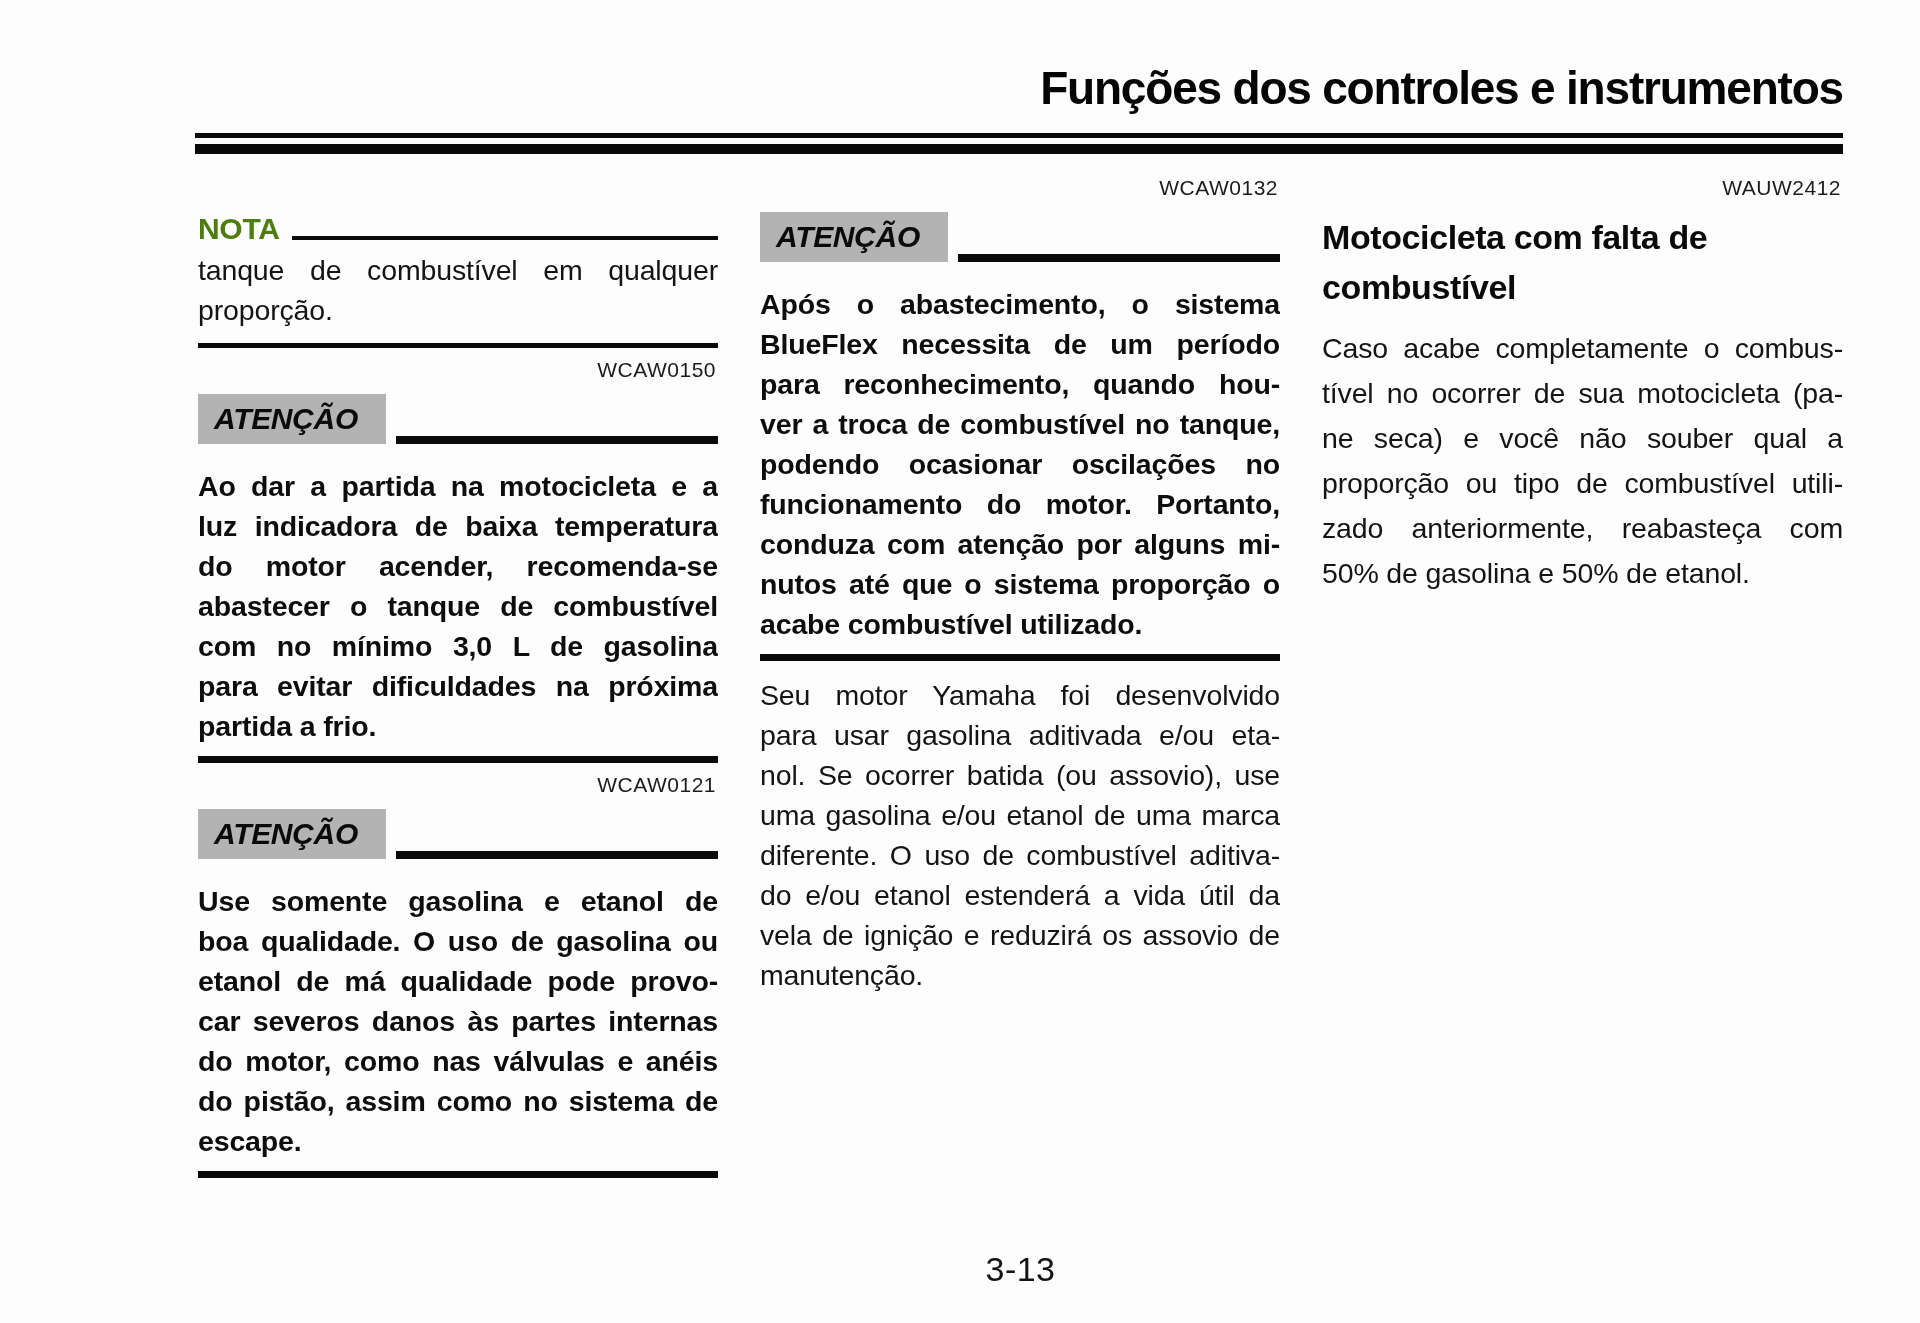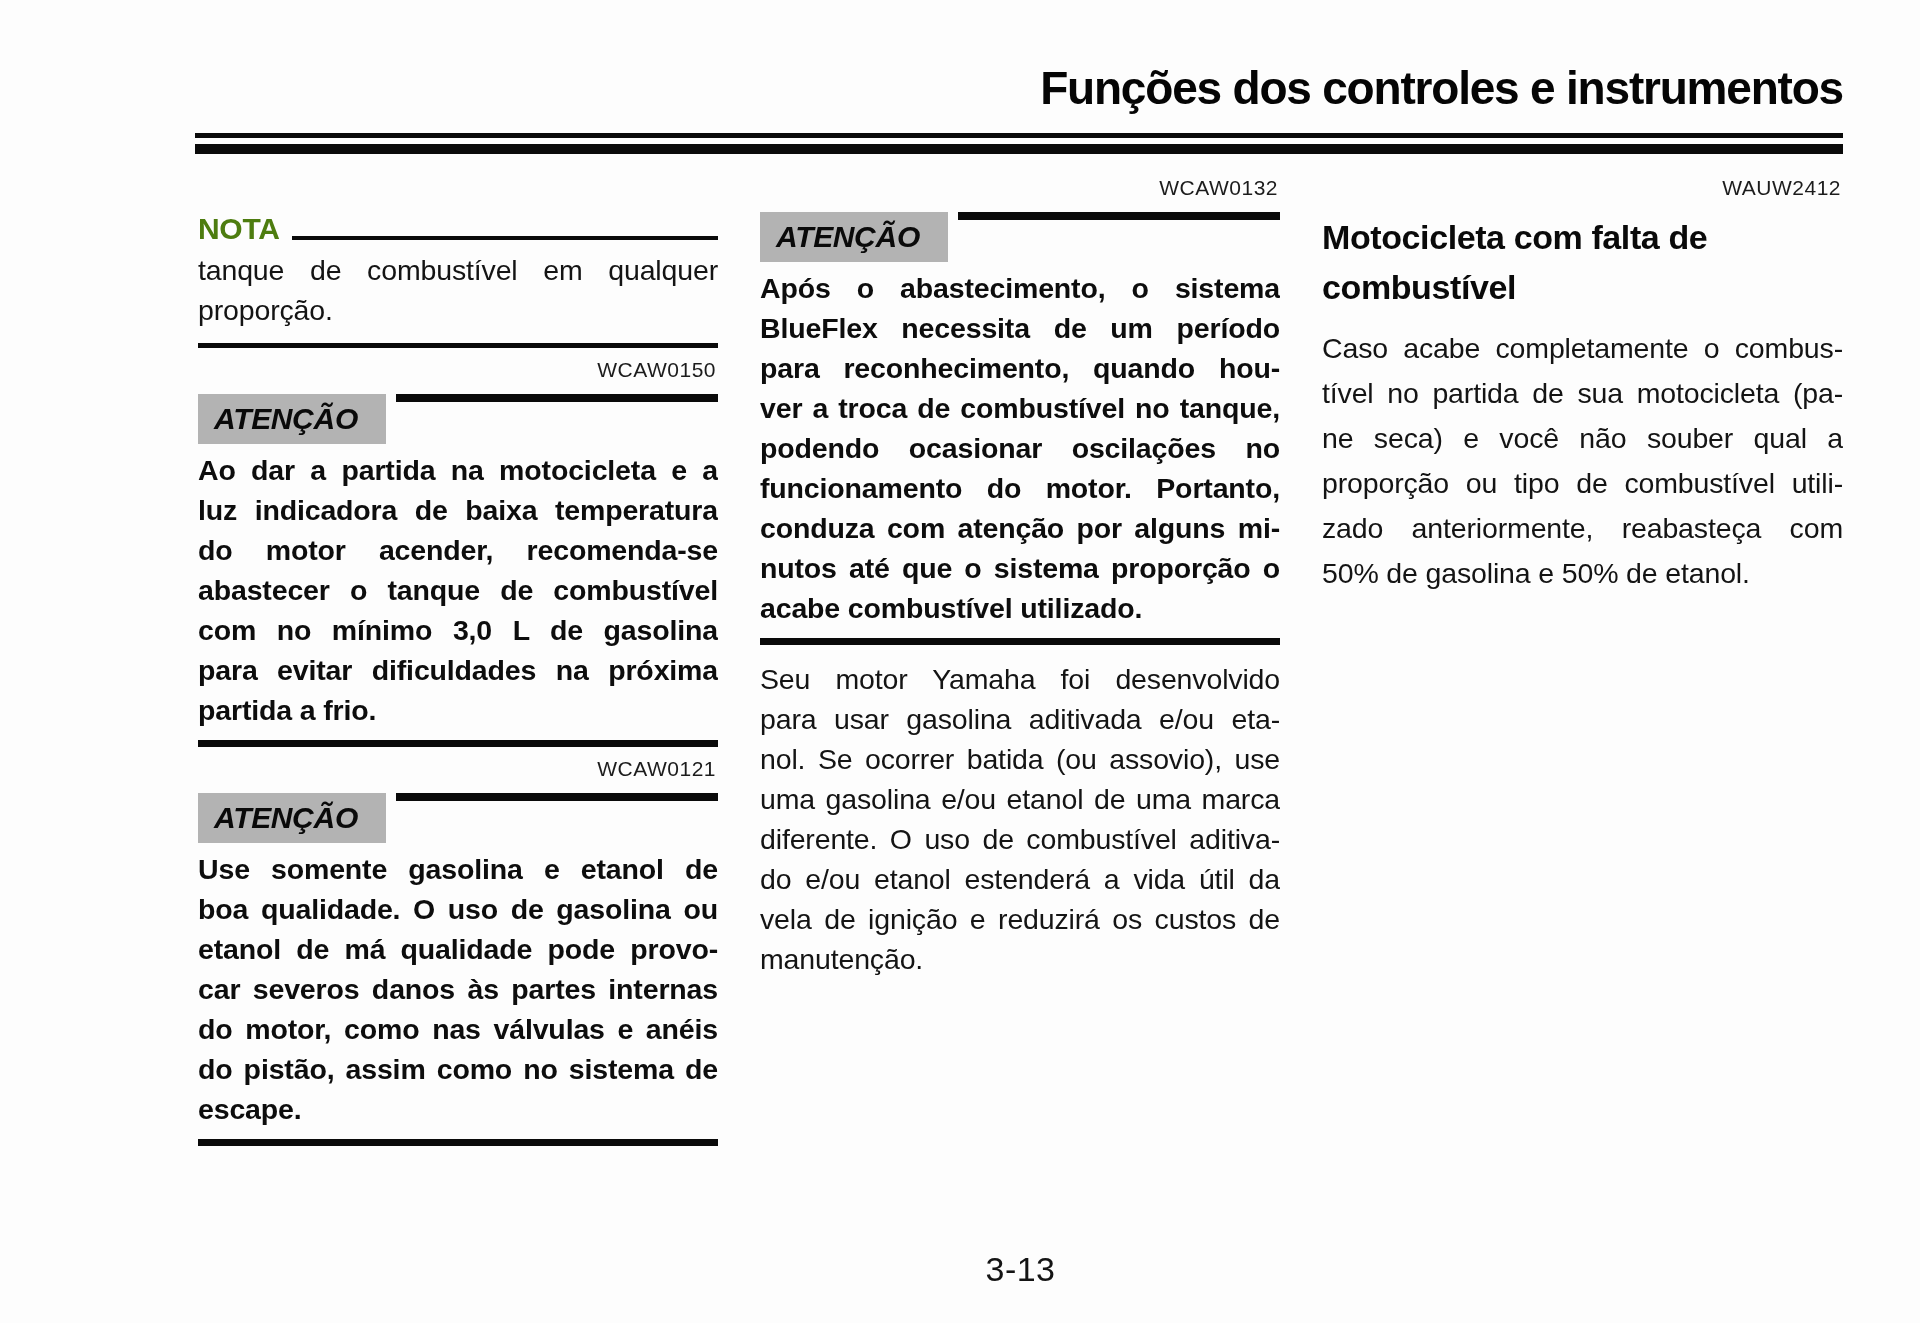--- a/index.html
+++ b/index.html
@@ -22,21 +22,21 @@
   
   .blk-code{font-size:21px;text-align:right;margin:10px 2px 12px 0;color:#1c1c1c;letter-spacing:.5px;line-height:24px;}
   .column .blk-code:first-child{margin-top:0;}
   
   .note-head{display:flex;align-items:flex-end;margin-bottom:6px;}
   .note-label{font-size:30px;font-weight:700;line-height:30px;letter-spacing:-.3px;color:#4d7c0f;}
   .head-rule{flex:1;background:#0a0a0a;}
   .head-rule.thin-rule{height:4px;margin-left:12px;margin-bottom:4px;}
   .head-rule.thick-rule{height:8px;margin-left:10px;}
   
-  .att-head{display:flex;align-items:flex-start;margin-bottom:6px;}
+  .att-head{display:flex;align-items:flex-end;margin-bottom:22px;}
   .att-box{
     width:172px;height:50px;padding-left:16px;flex:0 0 auto;
     display:flex;align-items:center;
     font-style:italic;font-weight:700;font-size:30px;letter-spacing:-.3px;color:#0a0a0a;
   }
   
   .bline{
     font-size:28.5px;line-height:40px;height:40px;overflow:hidden;
     text-align:justify;text-align-last:justify;
     letter-spacing:-.15px;color:#141414;
@@ -134,35 +134,35 @@
         <div class="rule end-thick"></div>
       </div>
       <div class="blk blk-para">
         <div class="plines">
           <div class="bline">Seu motor Yamaha foi desenvolvido</div>
           <div class="bline">para usar gasolina aditivada e/ou eta-</div>
           <div class="bline">nol. Se ocorrer batida (ou assovio), use</div>
           <div class="bline">uma gasolina e/ou etanol de uma marca</div>
           <div class="bline">diferente. O uso de combustível aditiva-</div>
           <div class="bline">do e/ou etanol estenderá a vida útil da</div>
-          <div class="bline">vela de ignição e reduzirá os custos de</div>
+          <div class="bline">vela de ignição e reduzirá os assovio de</div>
           <div class="bline last">manutenção.</div>
         </div>
       </div>
     </div>
   <div class="column" data-col="2">
       <div class="blk-code">WAUW2412</div>
       <div class="blk blk-heading">
         <div class="hline">Motocicleta com falta de</div>
         <div class="hline">combustível</div>
       </div>
       <div class="blk blk-para loose">
         <div class="plines">
           <div class="bline">Caso acabe completamente o combus-</div>
-          <div class="bline">tível no partida de sua motocicleta (pa-</div>
+          <div class="bline">tível no ocorrer de sua motocicleta (pa-</div>
           <div class="bline">ne seca) e você não souber qual a</div>
           <div class="bline">proporção ou tipo de combustível utili-</div>
           <div class="bline">zado anteriormente, reabasteça com</div>
           <div class="bline last">50% de gasolina e 50% de etanol.</div>
         </div>
       </div>
     </div>
 
   <div class="footer">
     <span class="pagenum">3-13</span>

